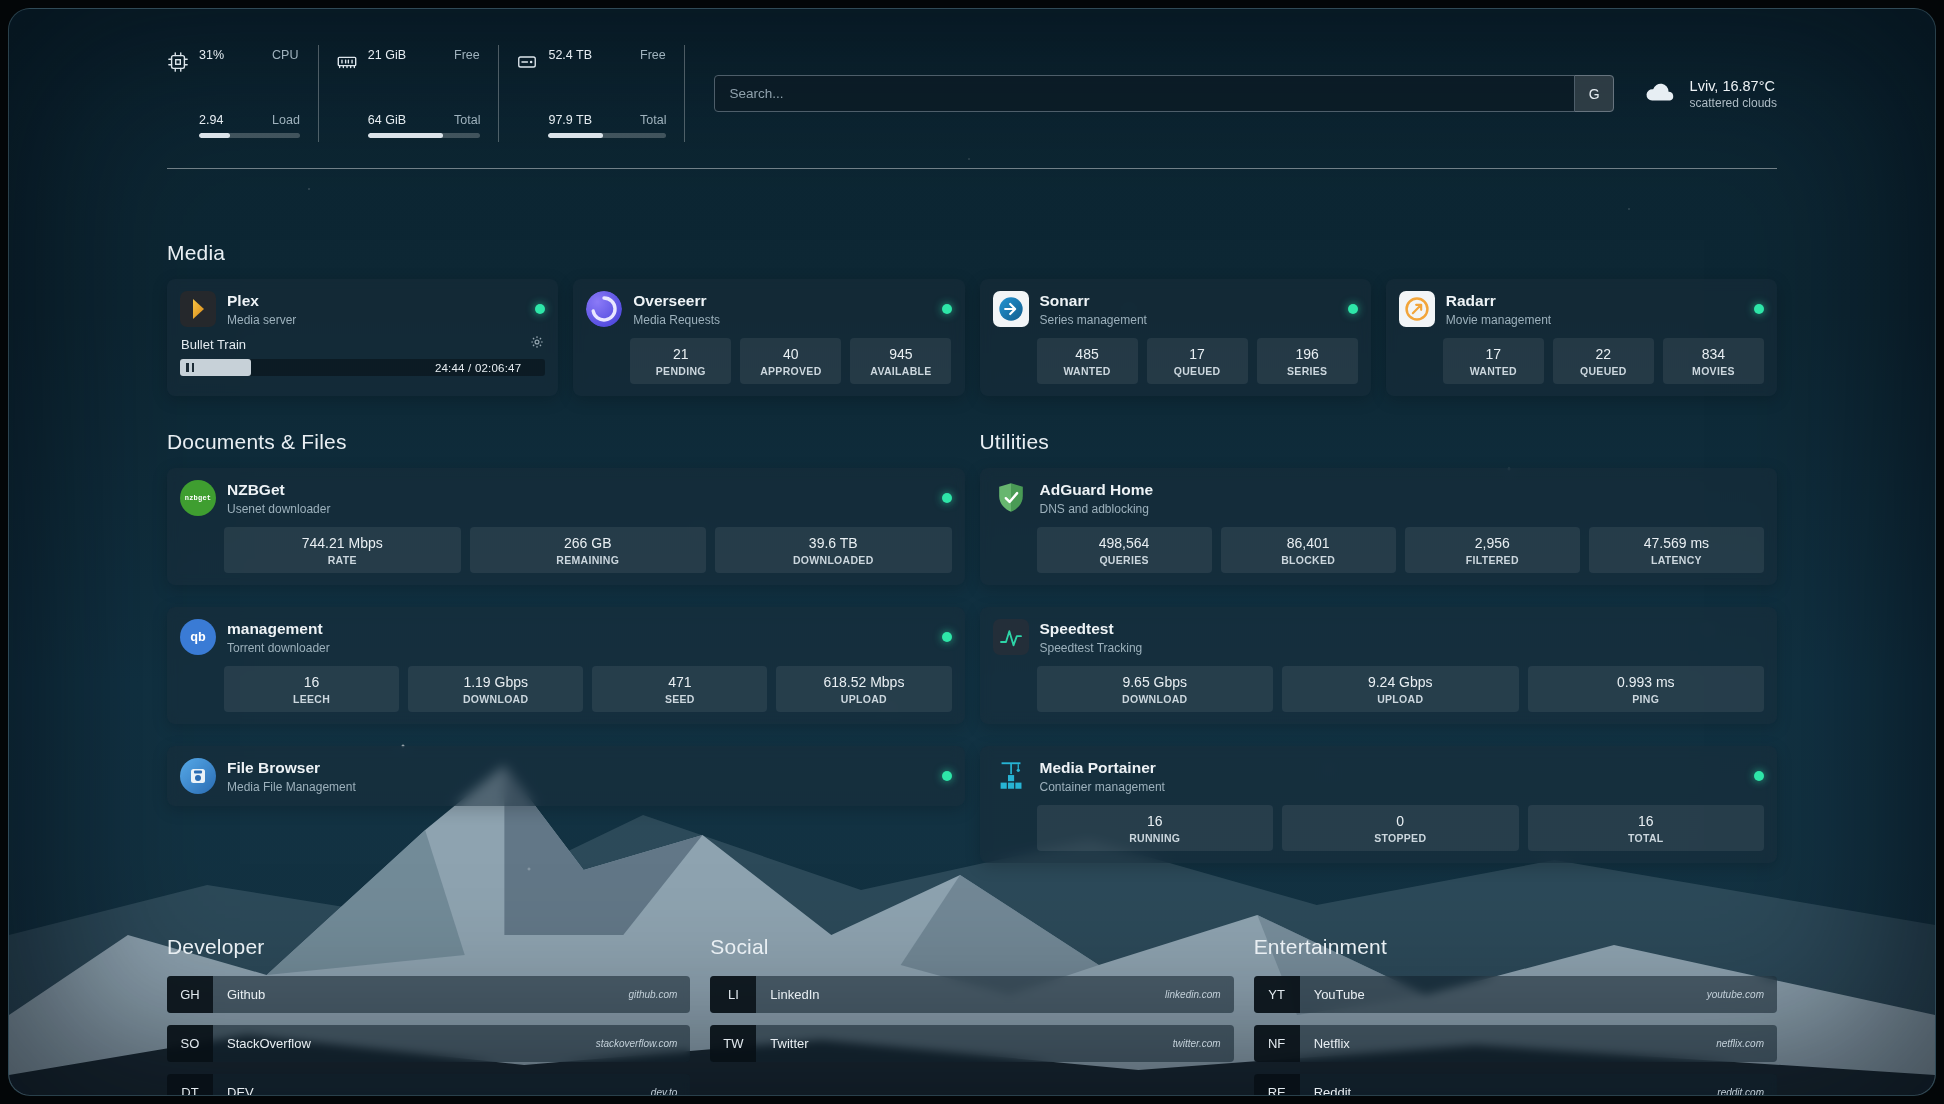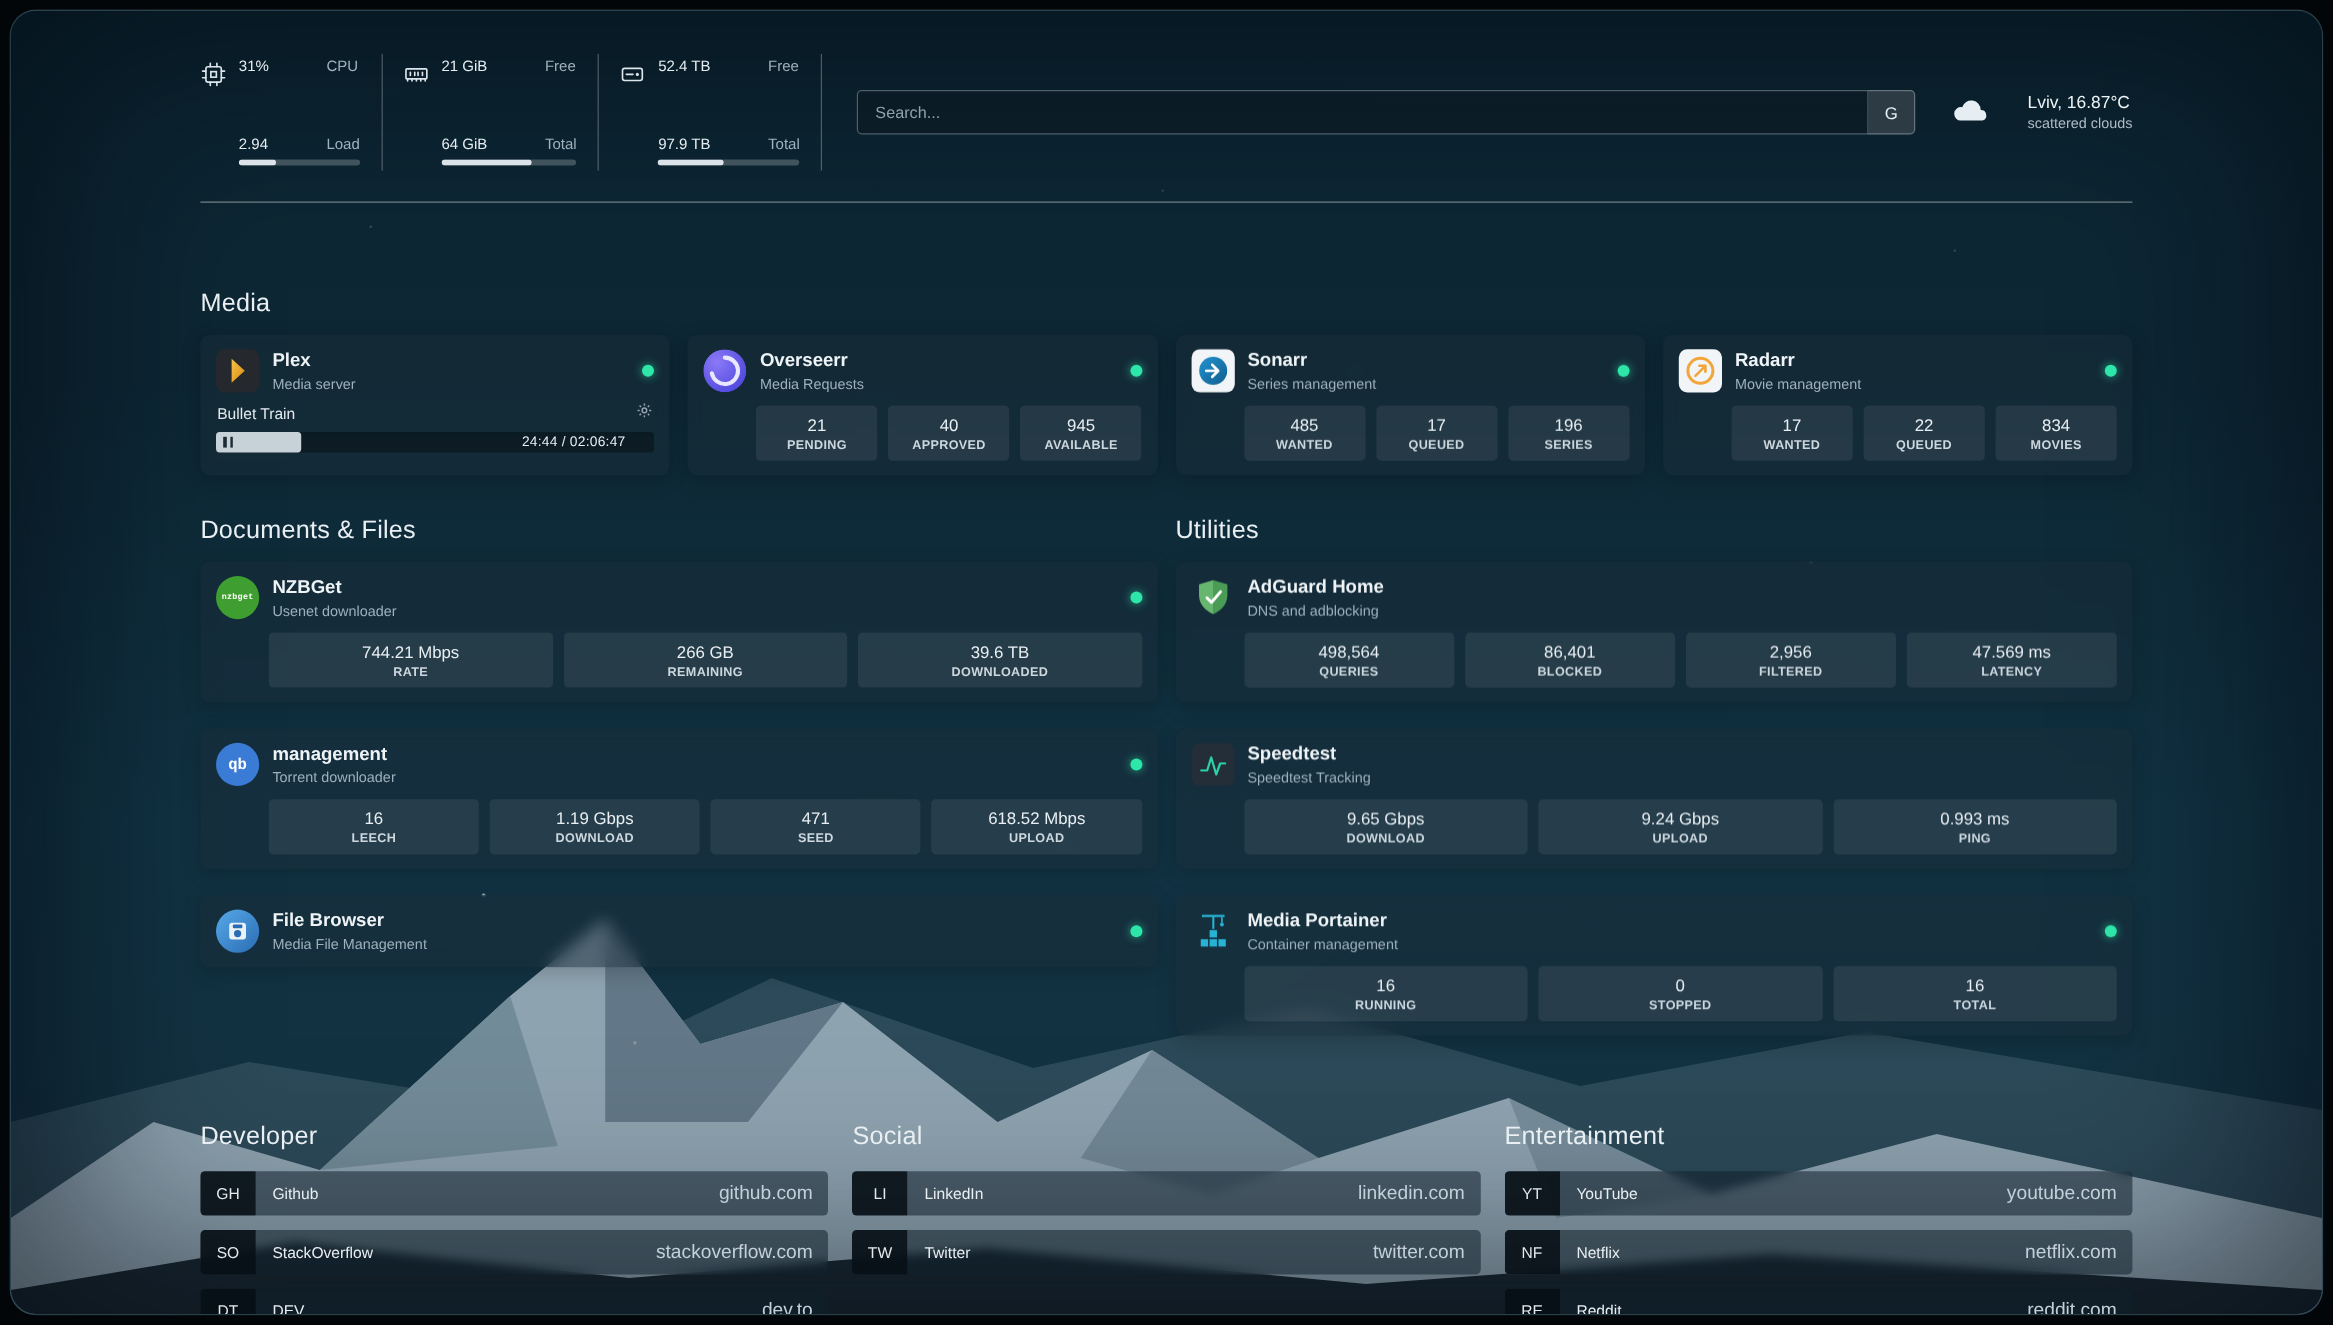--- a/index.html
+++ b/index.html
@@ -41,21 +41,21 @@
   .rv { color:#e6edf2; } .rl { color:#9fb2bd; }
   .bar { height:5px; background:rgba(255,255,255,.22); border-radius:3px; margin-top:5px; overflow:hidden; }
   .fill { height:100%; background:#dbe3e9; border-radius:3px; width:0; }
   .search { flex:1; margin:0 28px 0 12px; position:relative; height:37px; }
   .search-input { width:100%; height:100%; background:rgba(13,26,35,.65); border:1px solid #4e5e6a;
     border-radius:4px; color:#dfe7ec; font-size:13.5px; padding:0 52px 0 14px; outline:none; font-family:inherit; }
   .search-input::placeholder { color:#90a2ad; }
   .gbtn { position:absolute; right:0; top:0; height:100%; width:40px; background:rgba(255,255,255,.14);
     border-left:1px solid #4e5e6a; border-radius:0 4px 4px 0; display:flex; align-items:center;
     justify-content:center; color:#e6edf2; font-size:14px; cursor:pointer; }
-  .weather { display:flex; gap:30px; }
+  .weather { display:flex; gap:12px; }
   .wloc { font-size:14.5px; color:#eef3f6; }
   .wcond { font-size:12px; color:#aebcc5; margin-top:2px; }
   .divider { border-top:1px solid rgba(255,255,255,.42); margin-top:26px; }
 
   
   .sect { font-size:21px; font-weight:500; color:#e9eff3; letter-spacing:.2px; }
   .sec-media { margin-top:72px; }
   .sec-media .sect { margin-bottom:14px; }
   .grid4 { display:grid; grid-template-columns:repeat(4,1fr); gap:15px; }
   .cols2 { display:grid; grid-template-columns:1fr 1fr; gap:15px; margin-top:34px; align-items:start; }
@@ -96,21 +96,21 @@
   .qb-txt { color:#fff; font-size:13px; font-weight:700; }
 
   
   .cols3 { display:grid; grid-template-columns:repeat(3,1fr); gap:20px; margin-top:72px; }
   .bm-list { display:flex; flex-direction:column; gap:12px; margin-top:17px; }
   .bm-row { display:flex; align-items:stretch; height:37px; background:rgba(17,32,43,.55);
     border-radius:4px; overflow:hidden; backdrop-filter:blur(4px); cursor:pointer; }
   .bm-abbr { width:46px; background:rgba(7,15,21,.85); color:#e2e9ee; font-size:13px;
     display:flex; align-items:center; justify-content:center; flex:0 0 auto; }
   .bm-name { display:flex; align-items:center; padding-left:14px; font-size:13px; color:#e8eef2; }
-  .bm-url { margin-left:auto; display:flex; align-items:center; padding-right:13px; font-size:16px; color:#c3d0d9; }
+  .bm-url { margin-left:auto; display:flex; align-items:center; padding-right:13px; font-size:10px; color:#c3d0d9;font-style:italic; }
 </style>
 </head>
 <body>
 
 <div class="screen">
   <div class="mountains">
     <svg viewBox="0 0 1944 460" preserveAspectRatio="none" aria-hidden="true">
       <polygon points="0,300 200,250 420,285 640,180 860,255 1090,205 1320,270 1560,225 1944,290 1944,460 0,460" fill="#33505f" opacity="0.8"></polygon>
       <polygon points="0,380 120,300 260,340 420,195 500,130 580,235 700,200 830,300 960,240 1100,330 1260,280 1430,360 1620,310 1944,380 1944,460 0,460" fill="#8ea3b0"></polygon>
       <polygon points="500,130 580,235 700,200 620,300 500,300" fill="#5a7080" opacity="0.85"></polygon>

